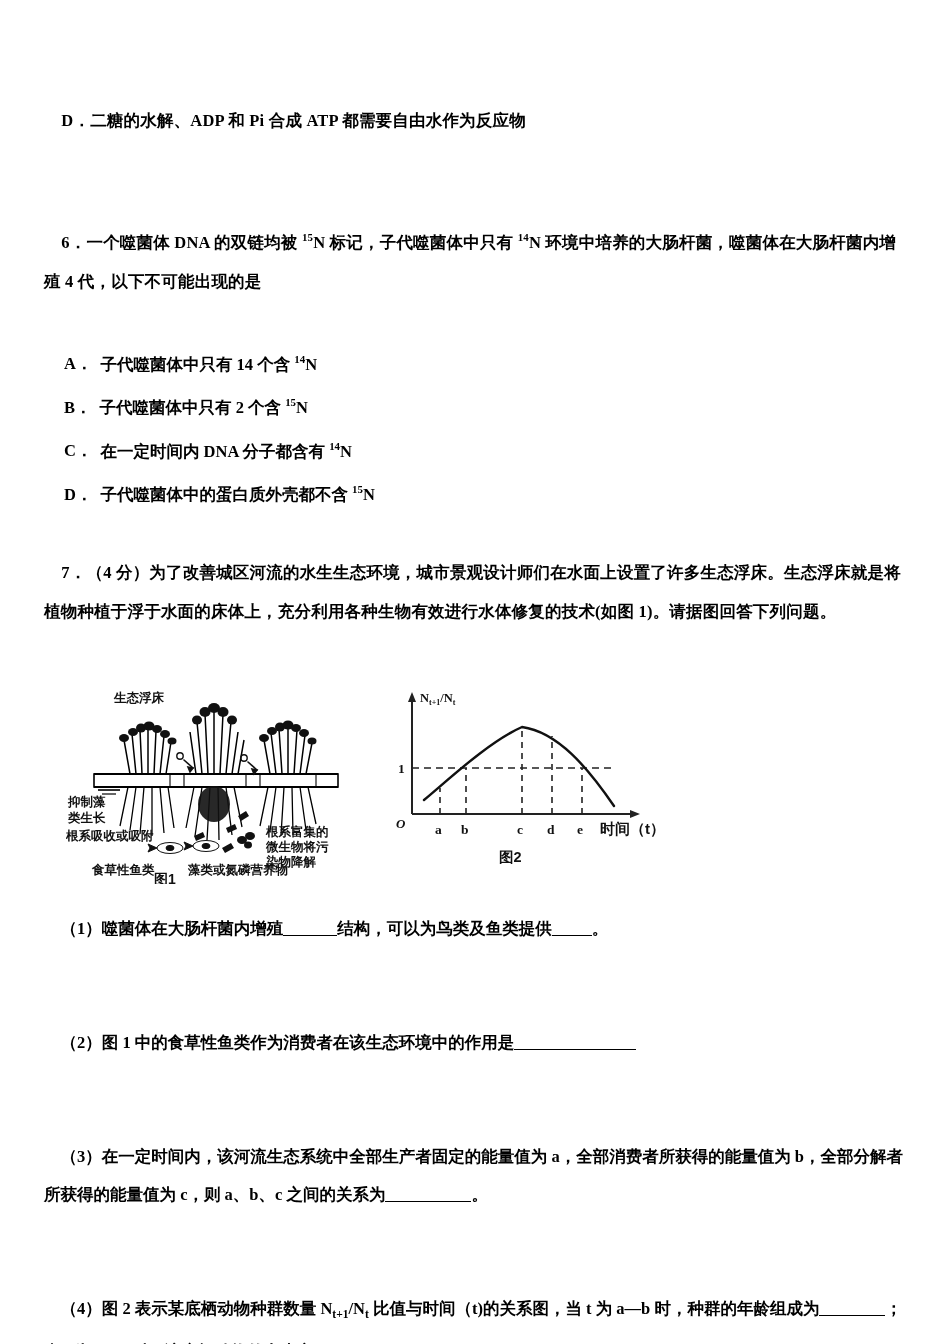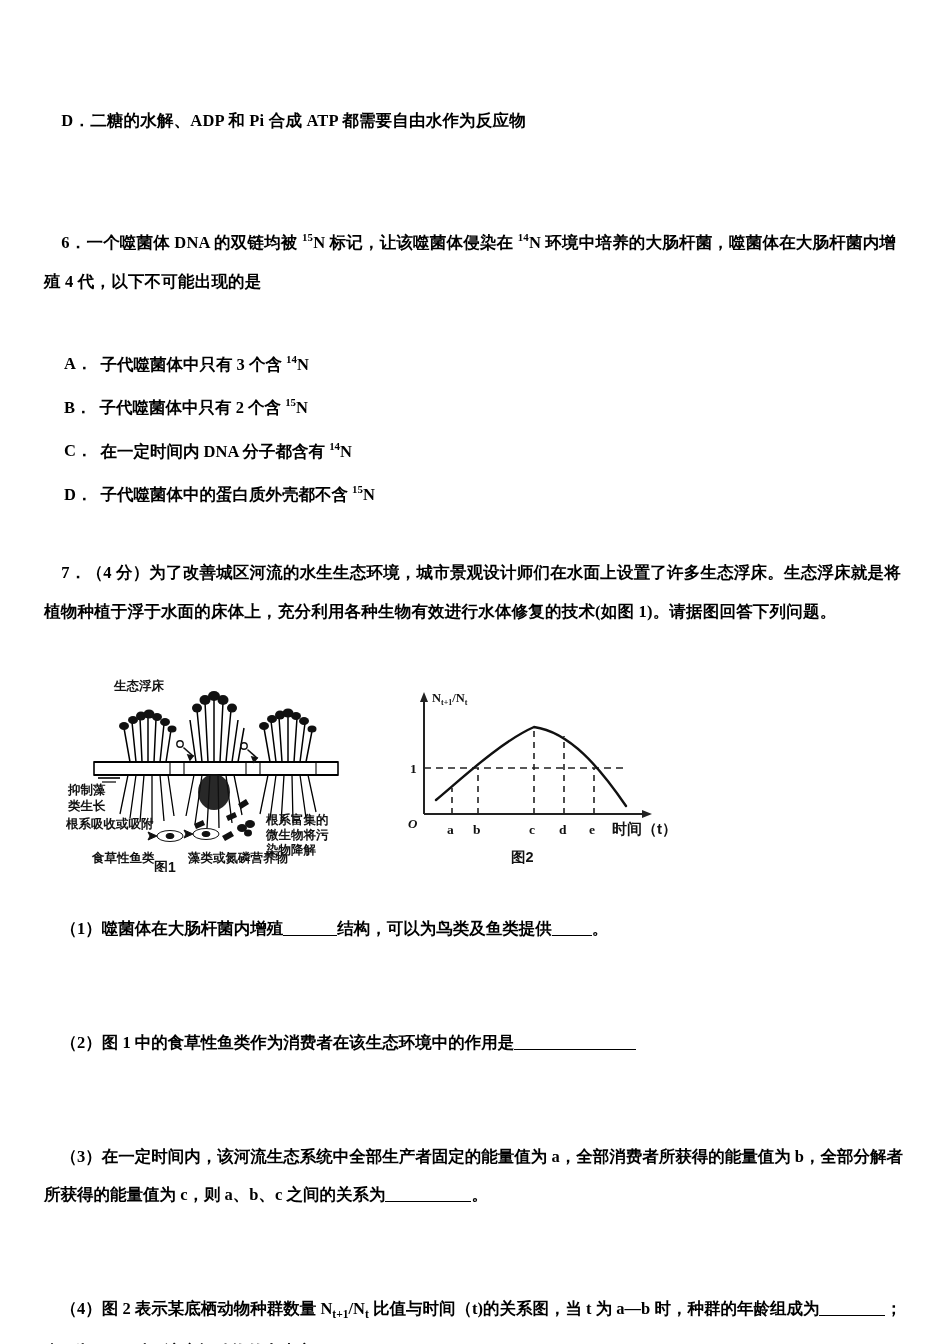--- a/index.html
+++ b/index.html
@@ -61,41 +61,41 @@
   .b3 { width: 122px; }
   .b5 { width: 66px; }
   .b8 { width: 86px; }
 
   
   .fig-row-7 {
     position: relative;
     height: 196px;
     margin-top: 6px;
   }
-  .fig1-wrap { position: absolute; left: 22px; top: 0; width: 300px; height: 196px; }
-  .fig2-wrap { position: absolute; left: 344px; top: 6px; width: 300px; height: 186px; }
+  .fig1-wrap { position: absolute; left: 22px; top: 12px; width: 300px; height: 196px; }
+  .fig2-wrap { position: absolute; left: 332px; top: 6px; width: 300px; height: 186px; }
 
   svg { display: block; }
 </style>
 </head>
 <body>
 
 <div class="page">
  <div class="content">
 
   <div class="q-line">
     <span>D．</span><span>二糖的水解、ADP 和 Pi 合成 ATP 都需要自由水作为反应物</span>
   </div>
 
   <div class="q-line">
-    <span>6．</span><span>一个噬菌体 DNA 的双链均被 </span><sup>15</sup><span>N 标记，让该噬菌体侵染在 </span><sup>14</sup><span>N 环境中培养的大肠杆菌，噬菌体在大肠杆菌内增殖 4 代，以下不可能出现的是</span>
-  </div>
-
-  <div class="opt">
-    <span class="lbl">A．</span><span>子代噬菌体中只有 3 个含 </span><sup>14</sup><span>N</span>
+    <span>6．</span><span>一个噬菌体 DNA 的双链均被 </span><sup>15</sup><span>N 标记，子代噬菌体中只有 </span><sup>14</sup><span>N 环境中培养的大肠杆菌，噬菌体在大肠杆菌内增殖 4 代，以下不可能出现的是</span>
+  </div>
+
+  <div class="opt">
+    <span class="lbl">A．</span><span>子代噬菌体中只有 14 个含 </span><sup>14</sup><span>N</span>
   </div>
   <div class="opt">
     <span class="lbl">B．</span><span>子代噬菌体中只有 2 个含 </span><sup>15</sup><span>N</span>
   </div>
   <div class="opt">
     <span class="lbl">C．</span><span>在一定时间内 DNA 分子都含有 </span><sup>14</sup><span>N</span>
   </div>
   <div class="opt">
     <span class="lbl">D．</span><span>子代噬菌体中的蛋白质外壳都不含 </span><sup>15</sup><span>N</span>
   </div>

